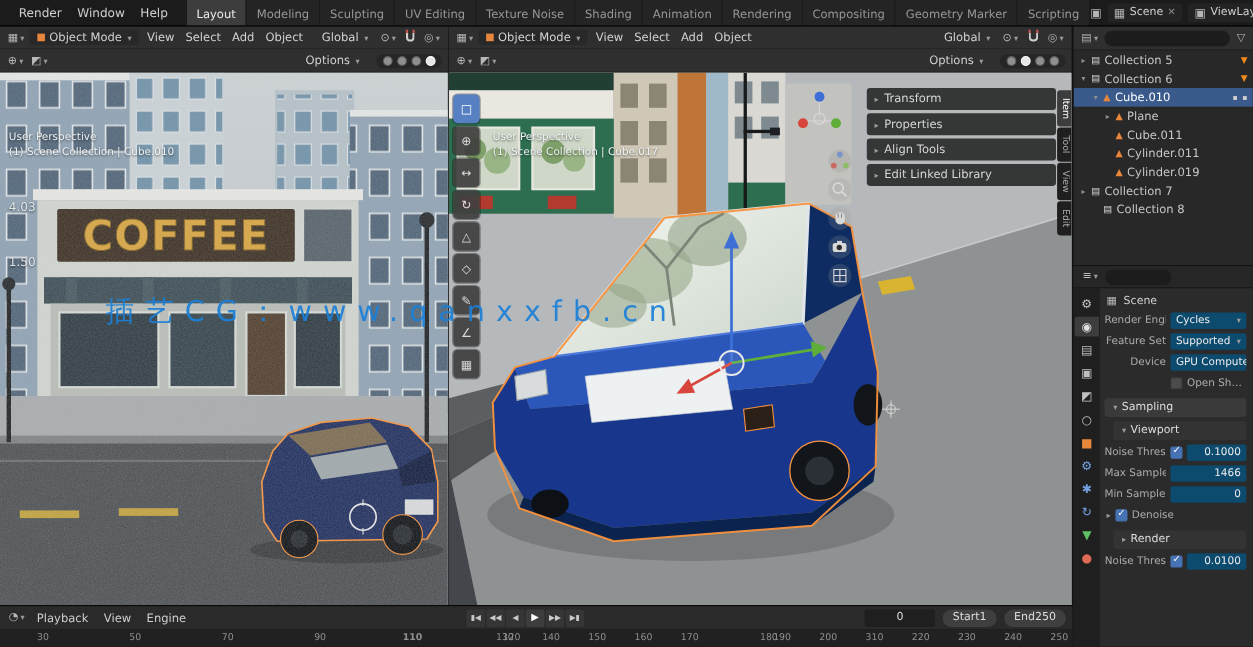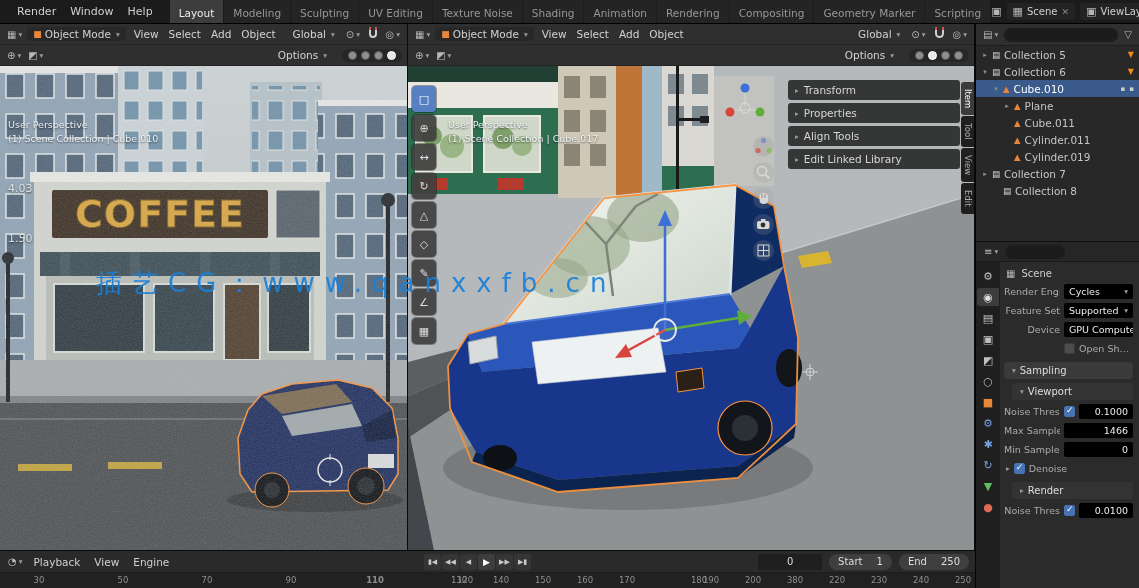--- a/index.html
+++ b/index.html
@@ -71,38 +71,38 @@
 #props{height:346px;position:relative;background:#2b2b2b;}
 .props-h{height:20px;background:#262626;display:flex;align-items:center;gap:5px;padding:0 6px;border-bottom:1px solid #1a1a1a;font-size:10px;}
 #prop-tabs{position:absolute;left:0;top:20px;bottom:0;width:24px;background:#1f1f1f;display:flex;flex-direction:column;align-items:center;padding-top:5px;gap:3px;}
 .ptab{width:22px;height:18px;display:flex;align-items:center;justify-content:center;font-size:11px;border-radius:3px 0 0 3px;}
 .ptab.active{background:#3d3d3d;}
 #prop-content{margin-left:24px;padding:2px 6px 0 4px;font-size:10px;}
 .breadcrumb{display:flex;align-items:center;gap:4px;height:18px;color:#cfcfcf;}
 .prow{display:flex;align-items:center;height:19px;gap:4px;}
 .plabel{width:56px;text-align:right;color:#ababab;white-space:nowrap;overflow:hidden;flex-shrink:0;font-size:9.5px;}
 .cblabel{color:#ababab;font-size:9.5px;white-space:nowrap;overflow:hidden;text-overflow:ellipsis;}
-.pfield{flex:1;height:15px;background:#000000;border-radius:2px;display:flex;align-items:center;padding:0 5px;color:#ececec;gap:0;min-width:0;font-size:9.5px;white-space:nowrap;overflow:hidden;}
+.pfield{flex:1;height:15px;background:#0c4a6e;border-radius:2px;display:flex;align-items:center;padding:0 5px;color:#ececec;gap:0;min-width:0;font-size:9.5px;white-space:nowrap;overflow:hidden;}
 .pfield .caret{margin-left:auto;}
 .pfield.num{justify-content:flex-end;}
 .cb{width:11px;height:11px;border-radius:2px;background:#4c4c4c;border:1px solid #3a3a3a;flex-shrink:0;position:relative;}
 .cb.on{background:#4772b3;border-color:#4772b3;}
 .cb.on:after{content:"✓";position:absolute;left:1px;top:-2px;font-size:9px;color:#fff;}
 .psec{height:17px;background:#3a3a3a;border-radius:3px;display:flex;align-items:center;gap:4px;padding:0 6px;margin:4px 0 2px;color:#dedede;font-size:10px;}
 .psub{background:#333;margin-left:8px;}
 
 #timeline{position:absolute;left:0;top:550px;width:975px;height:38px;background:#2a2a2a;border-top:1px solid #090909;z-index:25;}
 .tl-h{height:22px;display:flex;align-items:center;gap:2px;padding:0 6px;font-size:10.5px;border-bottom:1px solid #1c1c1c;position:relative;}
 #tl-menus{display:flex;}
 #transport{position:absolute;left:424px;display:flex;gap:1px;}
 .tbtn{min-width:17px;height:16px;display:flex;align-items:center;justify-content:center;font-size:7px;color:#c9c9c9;background:#353535;border-radius:2px;padding:0 2px;}
 .tbtn.play{color:#fff;font-size:9px;background:#3d3d3d;}
 .tl-right{margin-left:auto;display:flex;gap:7px;align-items:center;}
 .frame-field{width:64px;height:16px;background:#1f1f1f;border-radius:2px;color:#ddd;display:flex;align-items:center;justify-content:center;font-size:10px;}
-.range-field{height:16px;background:#3f3f3f;border-radius:8px;padding:0 9px;display:flex;gap:14px;align-items:center;font-size:10px;color:#ddd;white-space:nowrap;}
+.range-field{height:16px;background:#3f3f3f;border-radius:8px;padding:0 9px;display:flex;gap:0;align-items:center;font-size:10px;color:#ddd;white-space:nowrap;}
 #ruler{position:relative;height:15px;background:#212121;overflow:hidden;}
 .rnum{position:absolute;top:2px;font-size:8.5px;color:#8f8f8f;transform:translateX(-50%);}
 
 #watermark{position:absolute;left:96px;top:266px;font-size:26px;letter-spacing:10px;opacity:.92;z-index:40;white-space:nowrap;font-weight:500;pointer-events:none;}
 </style>
 </head>
 <body>
 
 <div id="topbar">
   <span class="logo"></span>
@@ -681,21 +681,21 @@
       <span class="rnum" style="left: 375px; font-weight: bold;">110</span>
       <span class="rnum" style="left: 417px; margin-left: 48px;">120</span>
       <span class="rnum" style="left: 459px;">130</span>
       <span class="rnum" style="left: 501px;">140</span>
       <span class="rnum" style="left: 543px;">150</span>
       <span class="rnum" style="left: 585px;">160</span>
       <span class="rnum" style="left: 627px;">170</span>
       <span class="rnum" style="left: 669px; margin-left: 30px;">180</span>
       <span class="rnum" style="left: 711px;">190</span>
       <span class="rnum" style="left: 753px;">200</span>
-      <span class="rnum" style="left: 795px;">380</span>
+      <span class="rnum" style="left: 795px;">310</span>
       <span class="rnum" style="left: 837px;">220</span>
       <span class="rnum" style="left: 879px;">230</span>
       <span class="rnum" style="left: 921px;">240</span>
       <span class="rnum" style="left: 963px;">250</span>
     </div>
 </div>
 
 <div id="watermark" style="color: rgb(27, 128, 216);">插艺CG：www.qanxxfb.cn</div>
 
 </body></html>

